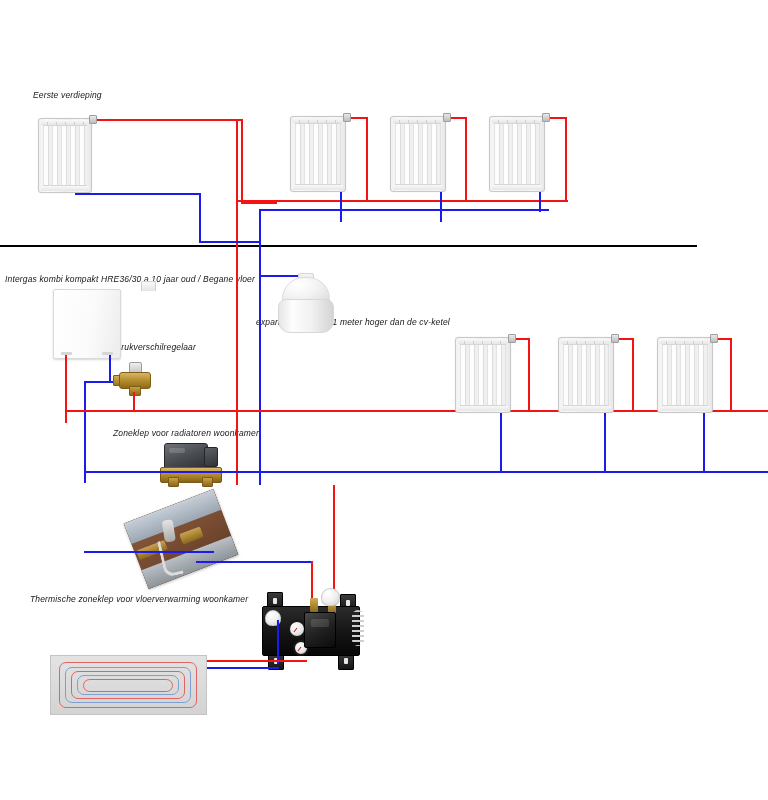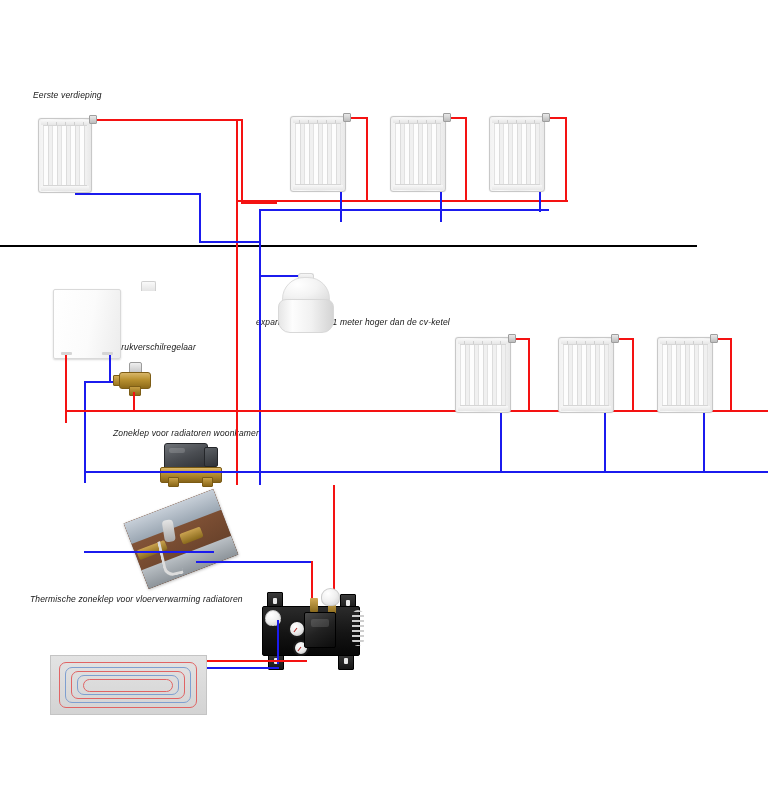--- a/index.html
+++ b/index.html
@@ -276,24 +276,25 @@
   }
   .loop.red{border-color:#e06464;}
   .loop.blue{border-color:#7e9fd0;}
 </style>
 </head>
 <body>
 
 <div id="stage">
 
   <div class="lbl" style="left:33px;top:90px;">Eerste verdieping</div>
+  <div class="lbl" style="left:5px;top:274px;">Intergas kombi kompakt HRE36/30 a 10 jaar oud / Begane vloer</div>
   <div class="lbl" style="left:256px;top:317px;">expansievat, hangt 1 meter hoger dan de cv-ketel</div>
   <div class="lbl" style="left:115px;top:342px;">Drukverschilregelaar</div>
   <div class="lbl" style="left:113px;top:428px;">Zoneklep voor radiatoren woonkamer</div>
-  <div class="lbl" style="left:30px;top:594px;">Thermische zoneklep voor vloerverwarming radiatoren</div>
+  <div class="lbl" style="left:30px;top:594px;">Thermische zoneklep voor vloerverwarming woonkamer</div>
 
   <div class="floorline" style="left:0px;top:245px;width:697px;"></div>
 
   <div class="pipe h flow" style="left:93px;top:119px;width:150px;"></div>
   <div class="pipe v flow" style="left:241px;top:119px;height:85px;"></div>
   <div class="pipe h flow" style="left:241px;top:202px;width:36px;"></div>
 
   <div class="pipe v flow" style="left:236px;top:119px;height:366px;"></div>
 
   <div class="pipe h flow" style="left:236px;top:200px;width:332px;"></div>

